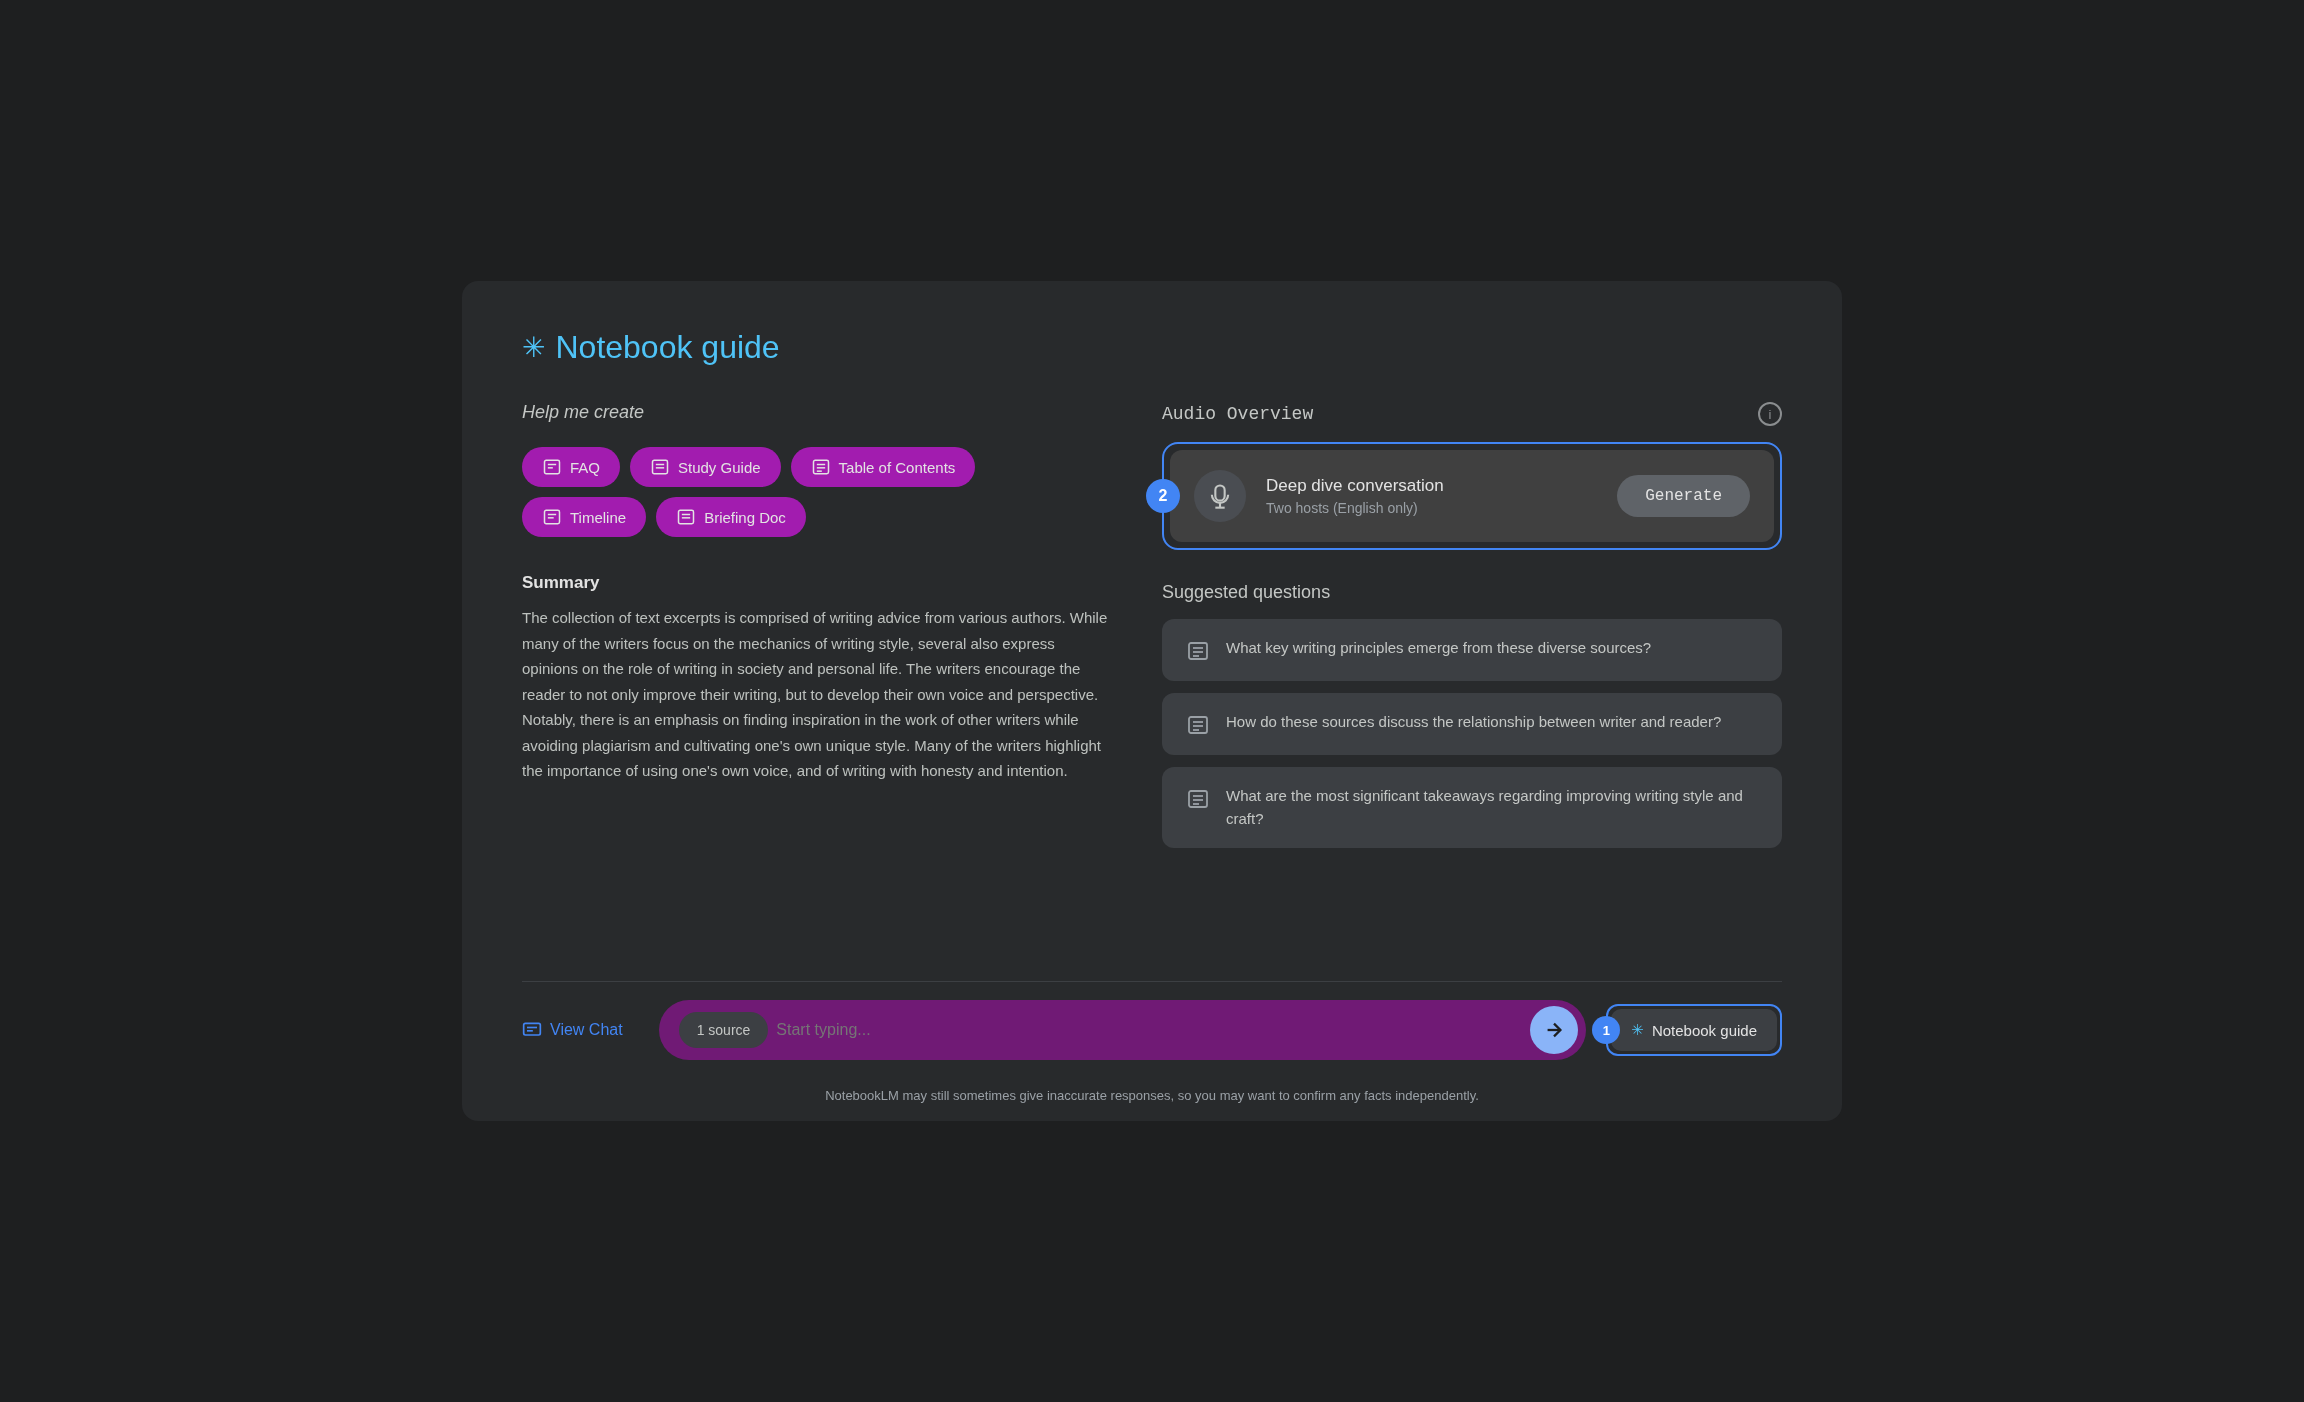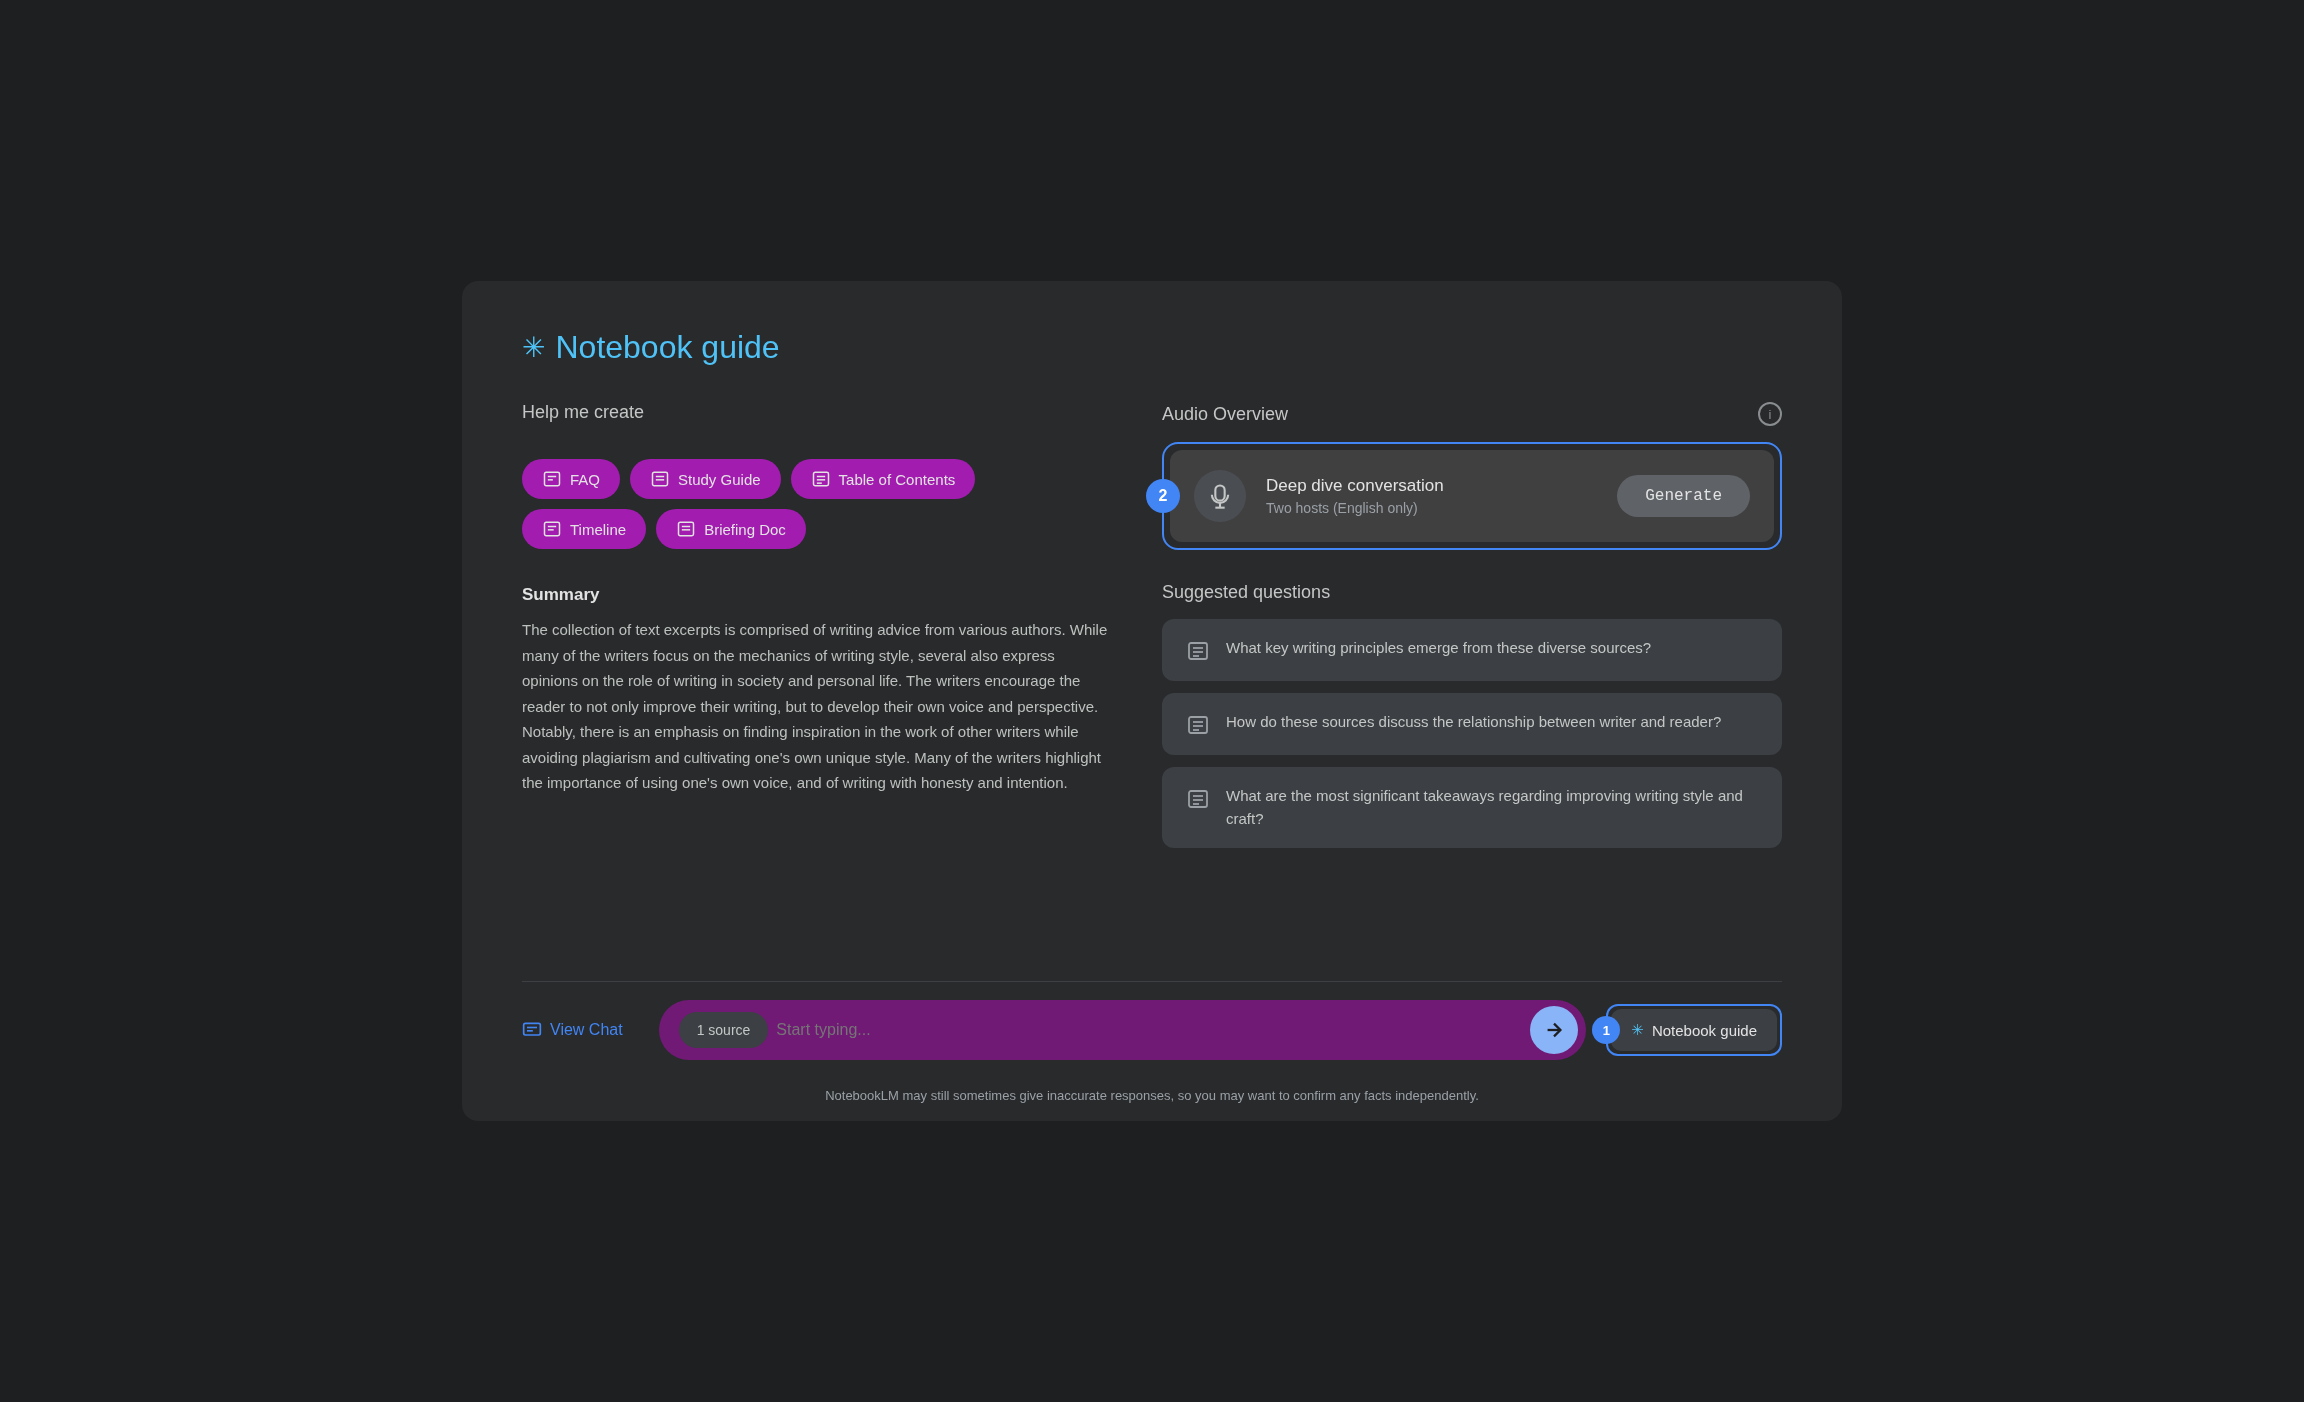--- a/index.html
+++ b/index.html
@@ -47,21 +47,22 @@
       flex: 1;
       min-width: 0;
     }
     .right-panel {
       width: 620px;
       flex-shrink: 0;
     }
     .help-me-create-label {
       font-size: 18px;
       color: #c4c7c5;
-      margin-bottom: 36px;
+      margin-bottom: 24px;
+      font-style: italic;
     }
     .buttons-row {
       display: flex;
       flex-wrap: wrap;
       gap: 10px;
       margin-bottom: 10px;
     }
     .action-btn {
       background: #a21caf;
       border: none;
@@ -99,20 +100,21 @@
     .audio-overview-header {
       display: flex;
       align-items: center;
       justify-content: space-between;
       margin-bottom: 16px;
     }
     .audio-overview-title {
       font-size: 18px;
       color: #c4c7c5;
       font-weight: 500;
+      font-family: Liberation Mono, monospace;
     }
     .info-icon {
       width: 24px;
       height: 24px;
       border-radius: 50%;
       border: 2px solid #8a8d8f;
       display: flex;
       align-items: center;
       justify-content: center;
       color: #8a8d8f;

